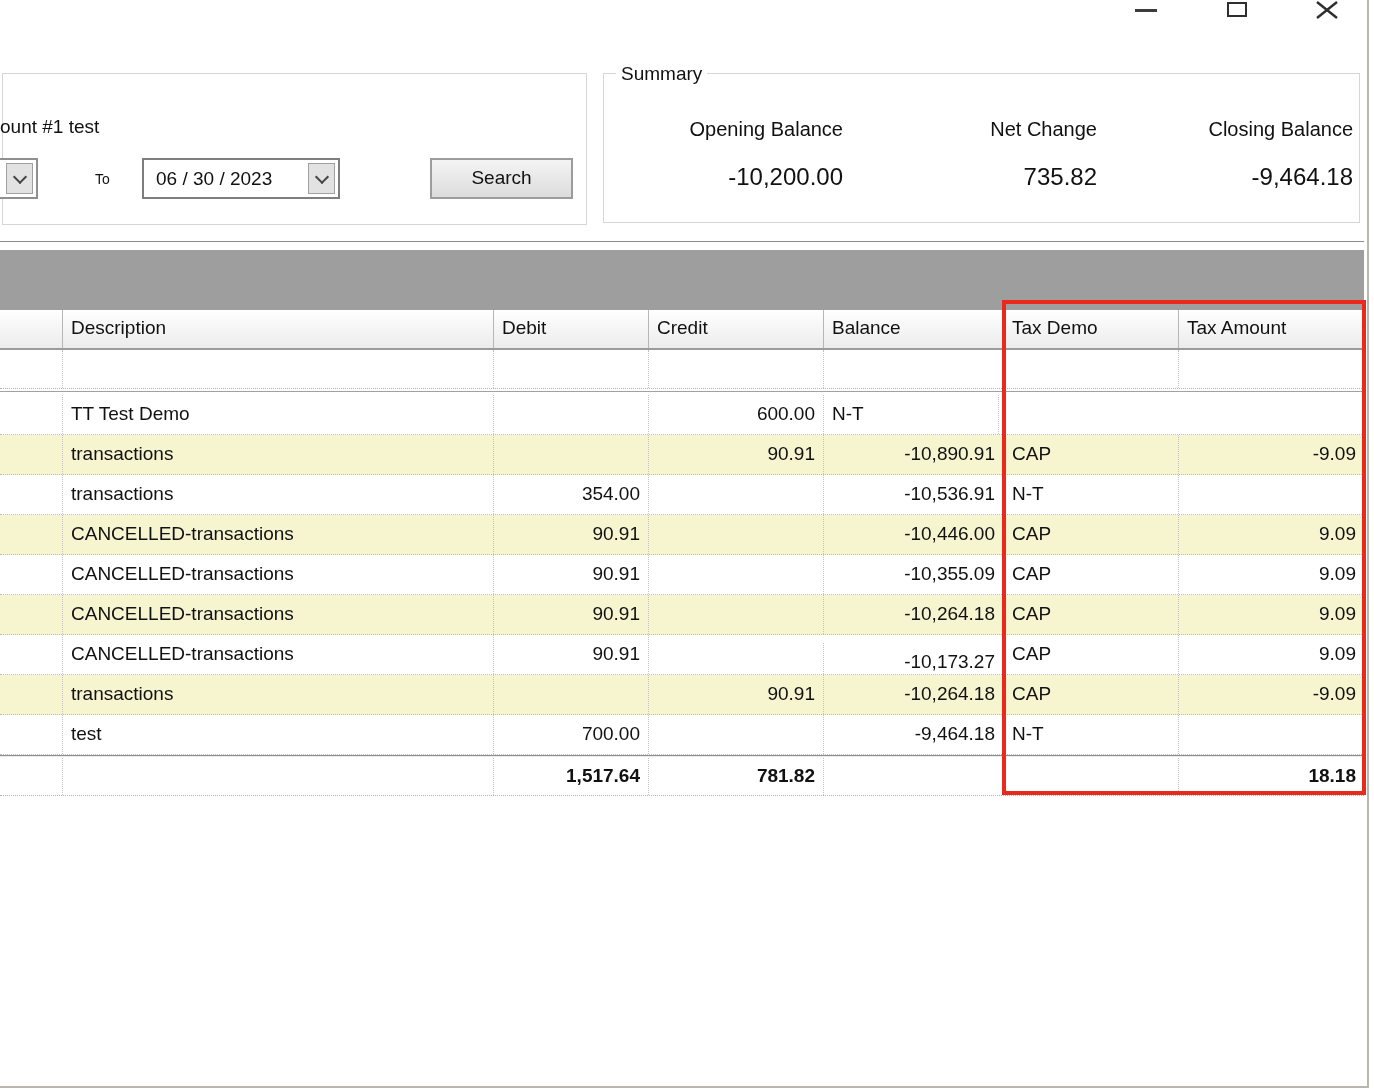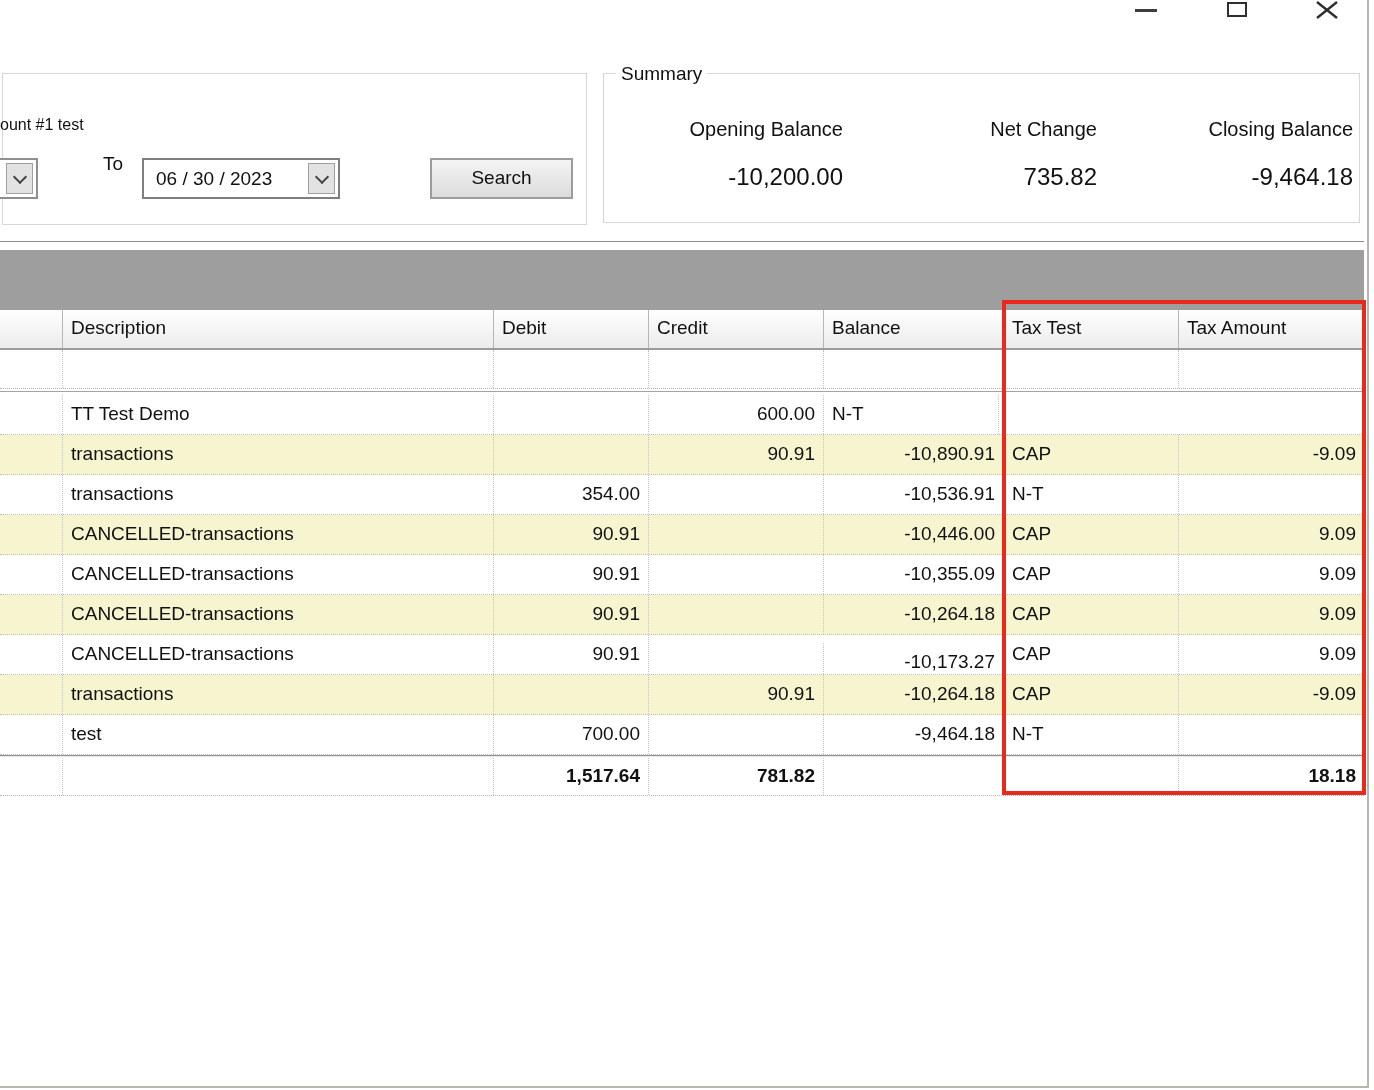--- a/index.html
+++ b/index.html
@@ -14,31 +14,31 @@
   #frame-right{position:absolute;left:1367px;top:0;width:2px;height:1088px;background:#b9b6ae;}
   #frame-bottom{position:absolute;left:0;top:1086px;width:1369px;height:2px;background:#b9b6ae;}
 
   
   .groupbox{position:absolute;border:1px solid #d6d6d6;background:transparent;box-sizing:border-box;}
   #filter-box{left:2px;top:73px;width:585px;height:152px;}
   #summary-box{left:603px;top:73px;width:757px;height:150px;}
   .box-title{position:absolute;background:#fff;padding:0 5px;font-size:19px;line-height:19px;}
   #summary-title{left:616px;top:64px;}
 
-  #account-label{position:absolute;left:0;top:116px;font-size:16px;}
+  #account-label{position:absolute;left:0;top:116px;font-size:19px;}
 
   
   #from-picker{position:absolute;left:-70px;top:158px;width:108px;height:41px;background:#fff;
                border:2px solid #8f8f8f;box-sizing:border-box;}
   .drop-btn{position:absolute;right:3px;top:3px;bottom:3px;width:27px;background:#e2e2e2;
             border:1px solid #a0a0a0;box-sizing:border-box;}
   .chev{position:absolute;left:50%;top:50%;width:8px;height:8px;border-right:2px solid #444;
         border-bottom:2px solid #444;transform:translate(-50%,-70%) rotate(45deg);}
 
-  #to-label{position:absolute;left:95px;top:152px;font-size:19px;line-height:24px;margin-left:8px;}
+  #to-label{position:absolute;left:95px;top:167px;font-size:14px;line-height:24px;}
 
   #date-picker{position:absolute;left:142px;top:158px;width:198px;height:41px;background:#fff;
                border:2px solid #7e7e7e;box-sizing:border-box;}
   #date-text{position:absolute;left:12px;top:0;line-height:37px;font-size:19px;white-space:nowrap;}
 
   #search-button{position:absolute;left:430px;top:158px;width:143px;height:41px;box-sizing:border-box;
                  border:2px solid #9c9c9c;background:linear-gradient(180deg,#f4f4f4,#dcdcdc);
                  font-size:19px;text-align:center;line-height:36px;}
 
   
@@ -132,21 +132,21 @@
 
   <div id="grid-top-line"></div>
   <div id="band"></div>
 
   <div class="gridrow" id="header-row">
       <div class="hc" style="width: 62px;"></div>
       <div class="hc" style="width: 431px;">Description</div>
       <div class="hc" style="width: 155px;">Debit</div>
       <div class="hc" style="width: 175px;">Credit</div>
       <div class="hc" style="width: 180px;">Balance</div>
-      <div class="hc" style="width: 175px;">Tax Test</div>
+      <div class="hc" style="width: 175px;">Tax Demo</div>
       <div class="hc" style="width: 186px;">Tax Amount</div>
     </div>
   <div class="gridrow" id="filter-row">
       <div class="fc" style="width: 62px;"></div>
       <div class="fc" style="width: 431px;"></div>
       <div class="fc" style="width: 155px;"></div>
       <div class="fc" style="width: 175px;"></div>
       <div class="fc" style="width: 180px;"></div>
       <div class="fc" style="width: 175px;"></div>
       <div class="fc" style="width: 186px;"></div>

